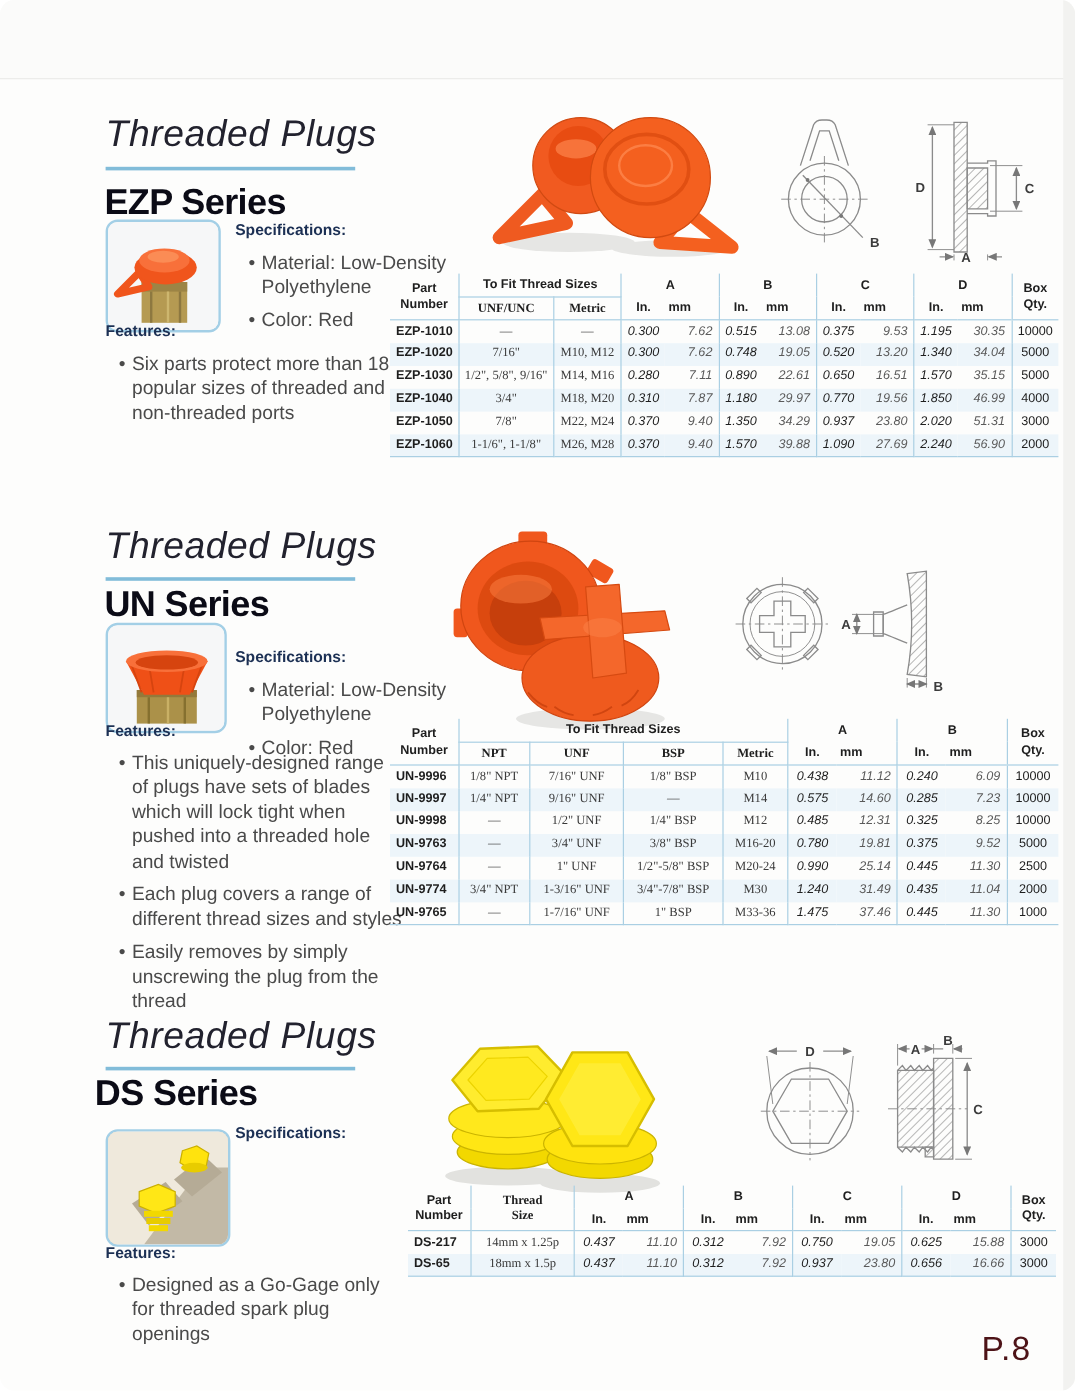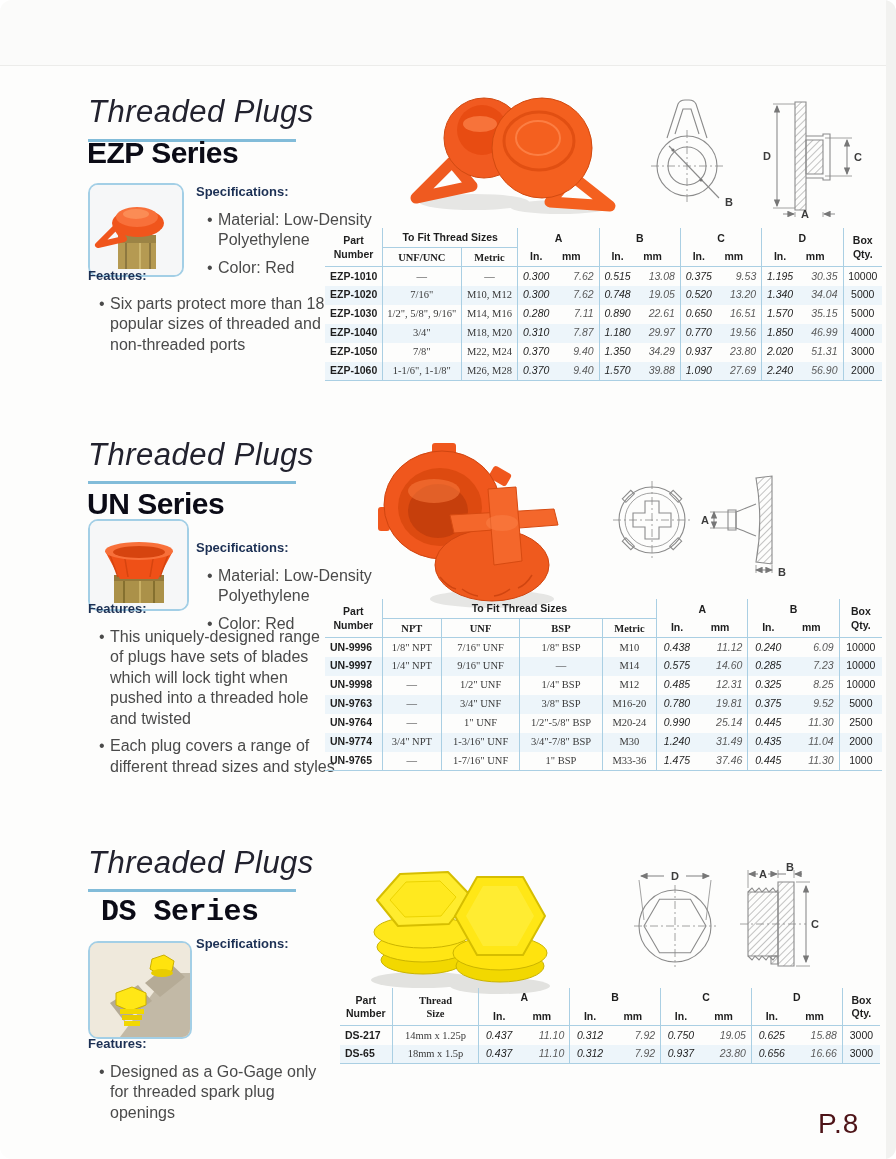--- a/index.html
+++ b/index.html
@@ -34,21 +34,21 @@
   .ptable th.mmh,.ptable td.mmv{border-right:1px solid var(--table-line,#aacfe3);}
   .ptable tbody tr:nth-child(even){background:var(--row-stripe,#edf5fa);}
   .ptable tbody tr{height:19px;}
   .ptable tbody tr:last-child td{border-bottom:1px solid var(--table-line,#aacfe3);margin-left:20px;}
   .ptable td.part{font-weight:700;text-align:left;padding-left:5px;white-space:nowrap;}
   .ptable td.thr{text-align:center;color:#3a3a3a;white-space:nowrap;}
   .ptable td.inv{text-align:center;font-style:italic;}
   .ptable td.mmv{text-align:right;font-style:italic;color:#5a5a5a;padding-right:5px;}
   .ptable td.qty{text-align:center;}
   .ptable th.inh{width:40px;}
-  .ptable th.mmh{width:38px;text-align:right;padding-right:18px;}
+  .ptable th.mmh{width:38px;text-align:left;padding-right:18px;}
   .ptable .col-qty{width:42px;}
   #sec-ezp .col-part{width:56px} #sec-ezp .thr0{width:80px} #sec-ezp .thr1{width:64px}
   #sec-un  .col-part{width:56px} #sec-un .thr0{width:62px} #sec-un .thr1{width:84px}
   #sec-un  .thr2{width:88px} #sec-un .thr3{width:58px}
   #sec-ds  .col-part{width:54px} #sec-ds .thr0{width:106px}
   #sec-ds  .ptable th.inh,#sec-ds .ptable th.mmh{width:44px;}
 
   
   .diag line,.diag path,.diag rect,.diag circle{vector-effect:non-scaling-stroke;}
   .dimlbl{font:700 11px "Liberation Sans",sans-serif;fill:#3c3c3c;}
@@ -58,21 +58,21 @@
 </head>
 <body>
 
 <div class="page">
   <div class="abs top-strip"></div>
   <div class="abs edge-right"></div>
 
   <div class="sec" id="sec-ezp">
     <div class="abs cat-title" style="left:88px;top:94px;">Threaded Plugs</div>
     <div class="abs rule" style="left:88px;top:139px;width:208px;"></div>
-    <div class="abs series-title" style="left:87px;top:136px;">EZP Series</div>
+    <div class="abs series-title" style="left:87px;top:152px;">EZP Series</div>
 
     <div class="abs thumb" style="left:88px;top:183px;width:92px;height:90px;">
       <svg width="92" height="90" viewBox="0 0 92 90">
         <rect x="0" y="0" width="92" height="90" fill="#f6f7f8"></rect>
         <rect x="28" y="50" width="38" height="34" fill="#b59a52"></rect>
         <rect x="28" y="50" width="38" height="8" fill="#9c8445"></rect>
         <line x1="36" y1="58" x2="36" y2="84" stroke="#8d7840" stroke-width="2"></line>
         <line x1="50" y1="58" x2="50" y2="84" stroke="#cdb66e" stroke-width="2"></line>
         <line x1="60" y1="58" x2="60" y2="84" stroke="#8d7840" stroke-width="2"></line>
         <path d="M26,42 L8,60 L34,54 z" fill="none" stroke="#f0551c" stroke-width="6" stroke-linejoin="round"></path>
@@ -296,20 +296,21 @@
           <li>Material: Low-Density Polyethylene</li>
           <li>Color: Red</li>
         </ul>
     </div>
 
     <div class="abs" style="left:88px;top:601px;width:258px;">
       <div class="blk-label">Features:</div>
       <ul class="blist">
           <li>This uniquely-designed range of plugs have sets of blades which will lock tight when pushed into a threaded hole and twisted</li>
           <li>Each plug covers a range of different thread sizes and styles</li>
+          <li>Easily removes by simply unscrewing the plug from the thread</li>
         </ul>
     </div>
 
     <div class="abs" style="left:342px;top:427px;">
       <svg width="228" height="186" viewBox="0 0 228 186">
         <ellipse cx="150" cy="172" rx="62" ry="9" fill="#e6e6e4"></ellipse>
         <g>
           <rect x="90" y="16" width="24" height="12" rx="3" fill="#f0571d"></rect>
           <rect x="36" y="80" width="12" height="24" rx="3" fill="#f0571d"></rect>
           <rect x="148" y="42" width="20" height="14" rx="3" fill="#f0571d" transform="rotate(30 158 49)"></rect>
@@ -472,21 +473,21 @@
               <td class="qty">1000</td>
             </tr>
           </tbody>
         </table>
       </div>
   </div>
 
   <div class="sec" id="sec-ds">
     <div class="abs cat-title" style="left:88px;top:845px;">Threaded Plugs</div>
     <div class="abs rule" style="left:88px;top:889px;width:208px;"></div>
-    <div class="abs series-title" style="left:101px;top:895px;font-family:Liberation Mono, monospace;">DS Series</div>
+    <div class="abs series-title" style="left:79px;top:895px;">DS Series</div>
 
     <div class="abs thumb" style="left:88px;top:941px;width:100px;height:94px;">
       <svg width="100" height="94" viewBox="0 0 100 94">
         <rect x="0" y="0" width="100" height="94" fill="#ded5c2"></rect>
         <path d="M0,0 L100,0 L100,40 L55,94 L0,94 z" fill="#efe9dc"></path>
         <path d="M30,94 L78,30 L100,30 L100,94 z" fill="#c2b9a6"></path>
         <path d="M55,40 L80,20 L95,34 L70,54 z" fill="#b5ab96"></path>
         <path d="M20,60 L48,42 L62,58 L34,78 z" fill="#b5ab96"></path>
         <polygon points="62,16 74,12 84,18 82,28 70,32 60,26" fill="#ffe30e" stroke="#cbb000"></polygon>
         <ellipse cx="72" cy="30" rx="11" ry="4" fill="#e8cc00"></ellipse>

